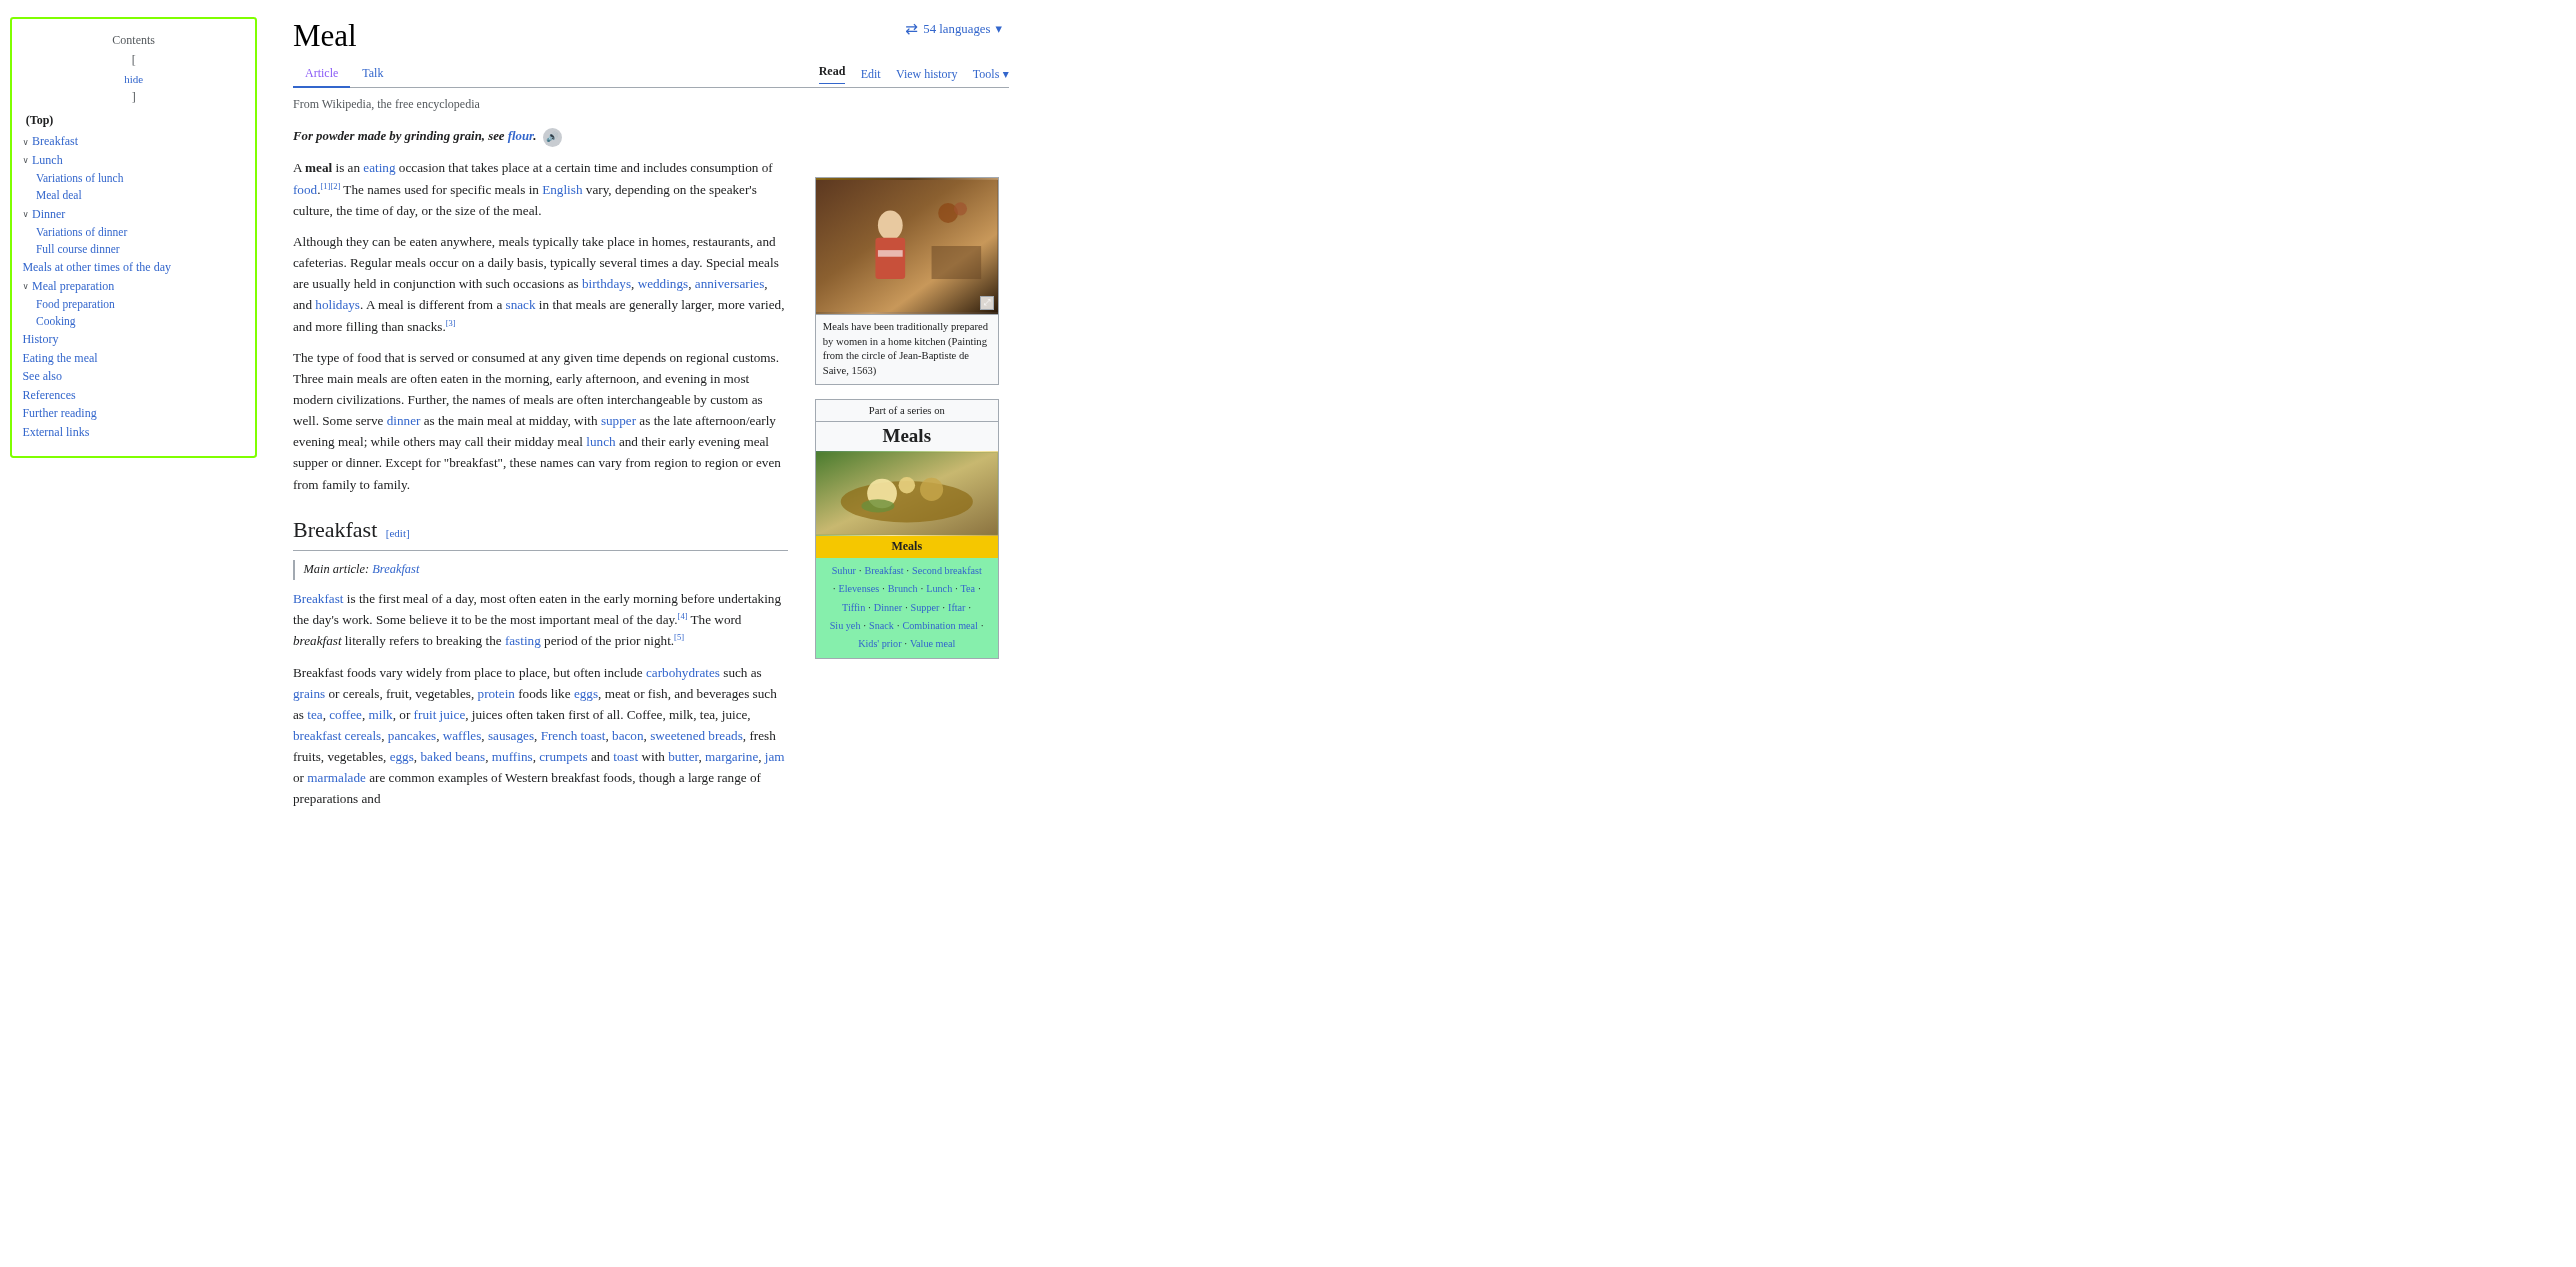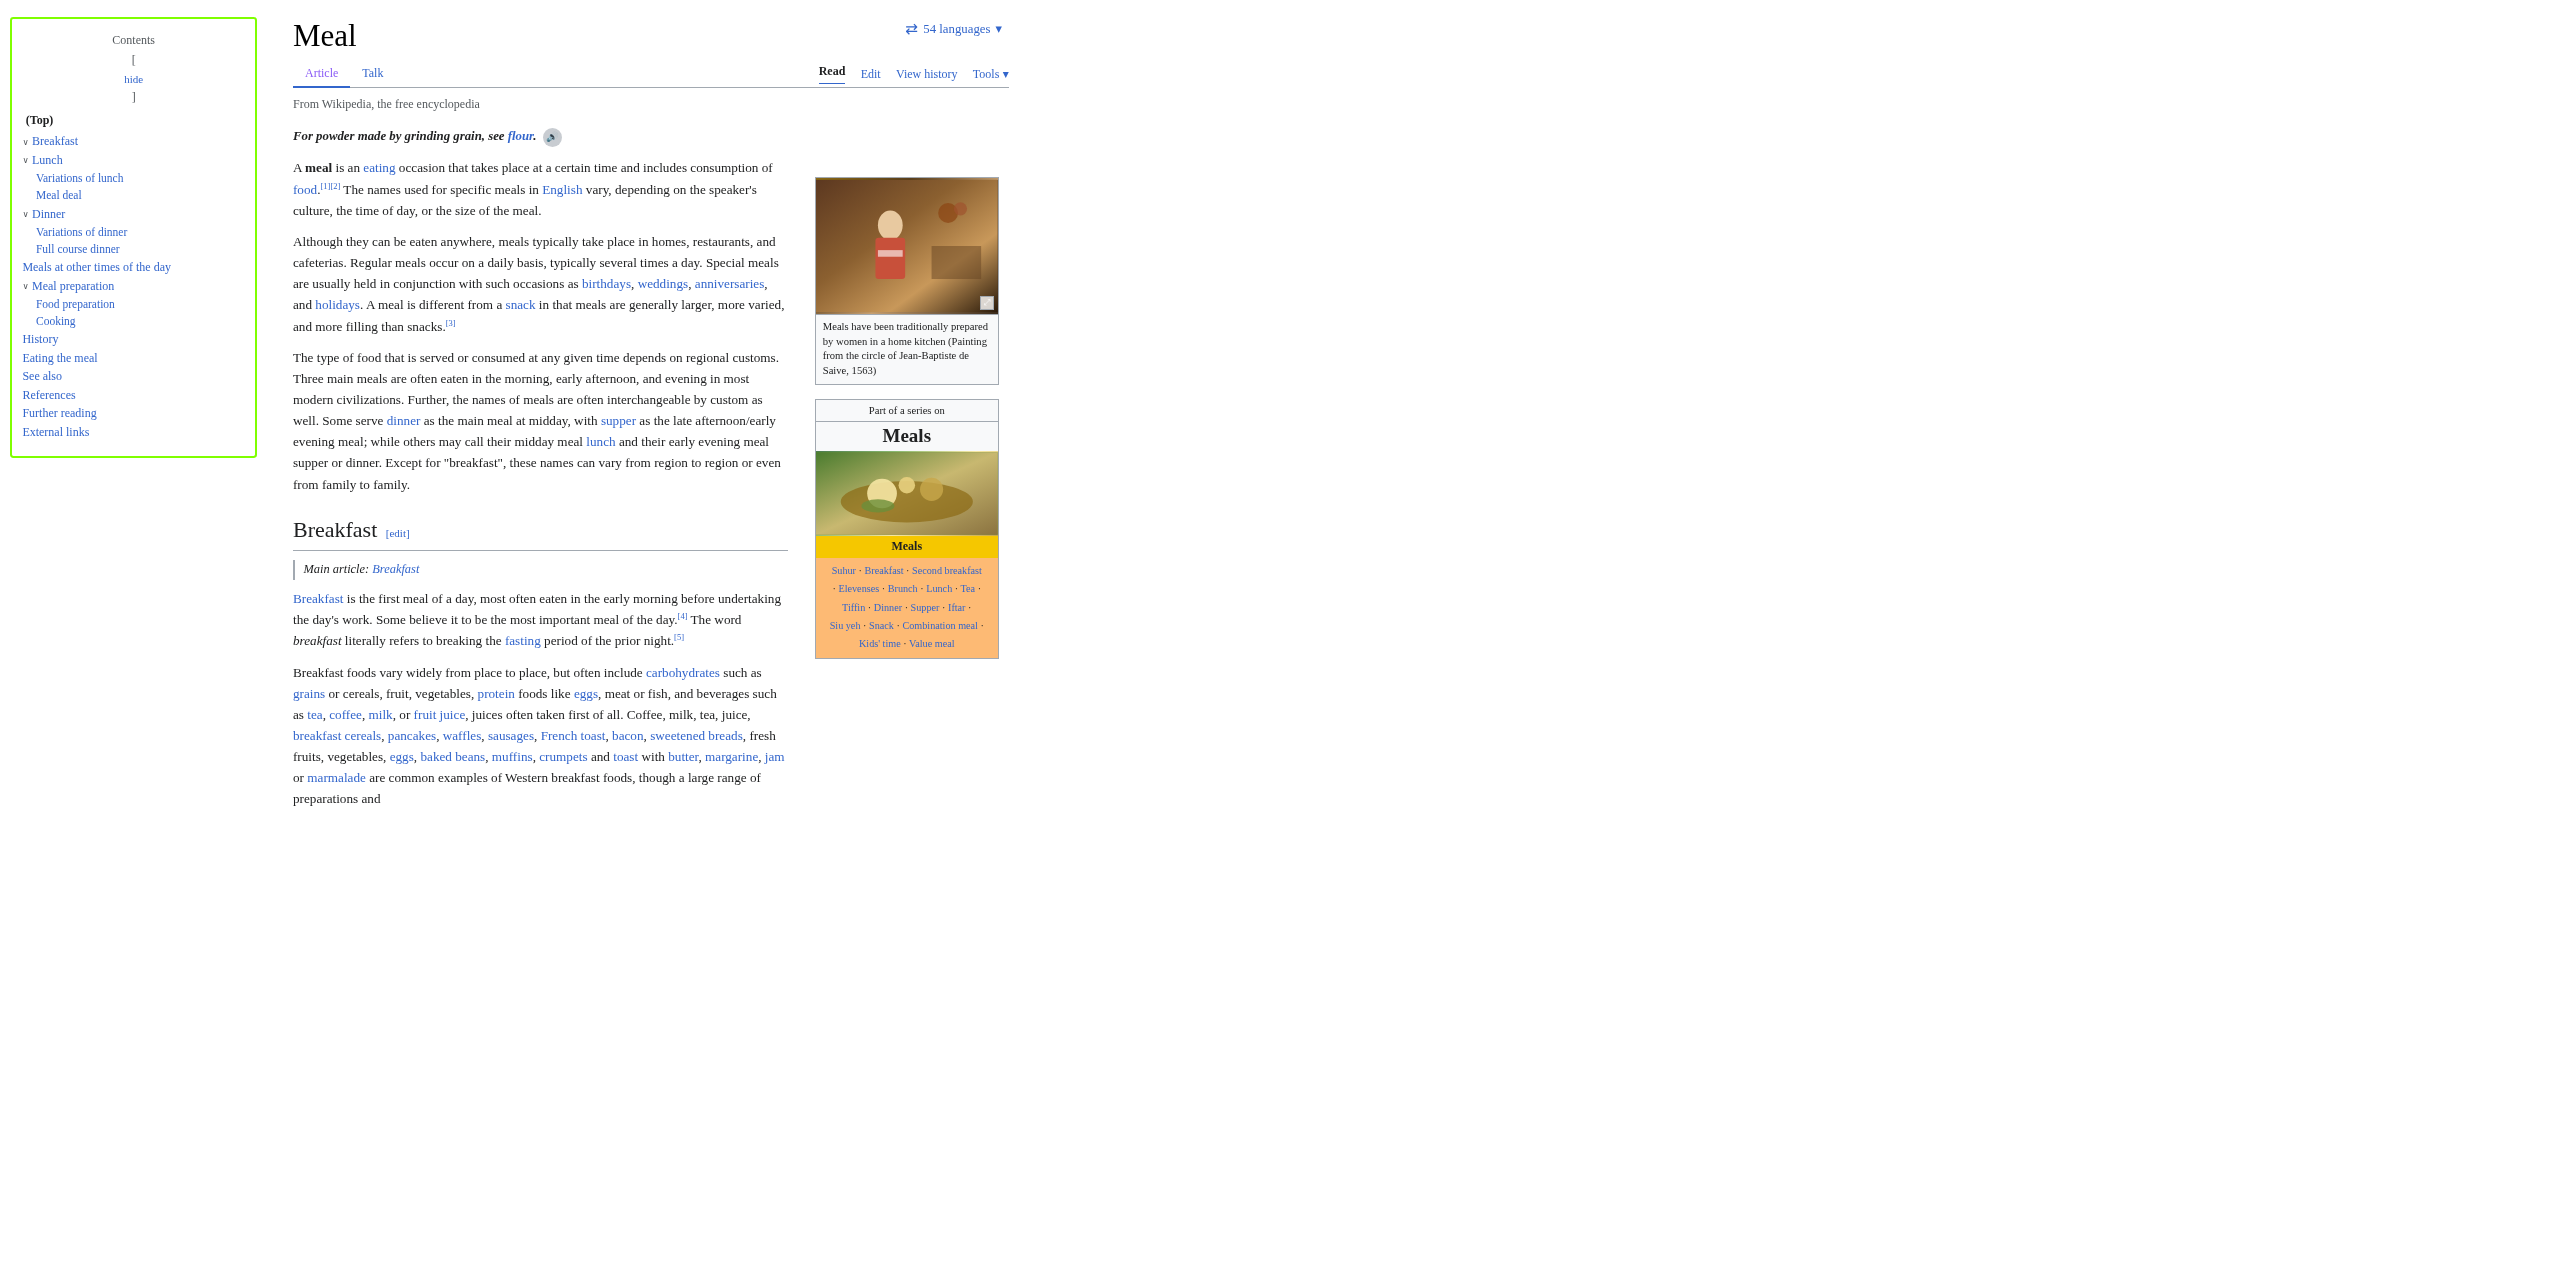--- a/index.html
+++ b/index.html
@@ -246,21 +246,21 @@
       background: #f5c700;
       font-weight: bold;
       font-size: 12px;
       padding: 3.4px;
     }
     .series-box .series-links {
       padding: 4.3px 5.1px;
       font-size: 10.2px;
       line-height: 1.8;
       text-align: center;
-      background: #fdba74;
+      background: #86efac;
     }
     .series-box .series-links a {
       color: #3366cc;
     }
 
     .from-wiki {
       font-size: 12px;
       color: #54595d;
       margin-bottom: 12px;
     }
@@ -505,20 +505,20 @@
           <div>
             · <a>Elevenses</a> · <a>Brunch</a> · <a>Lunch</a> · <a>Tea</a> ·
           </div>
           <div>
             <a>Tiffin</a> · <a>Dinner</a> · <a>Supper</a> · <a>Iftar</a> ·
           </div>
           <div>
             <a>Siu yeh</a> · <a>Snack</a> · <a>Combination meal</a> ·
           </div>
           <div>
-            <a>Kids' time</a> · <a>Value meal</a>
+            <a>Kids' prior</a> · <a>Value meal</a>
           </div>
         </div>
       </div>
     </div>
   </div>
 </div>
 
 
 </body></html>

